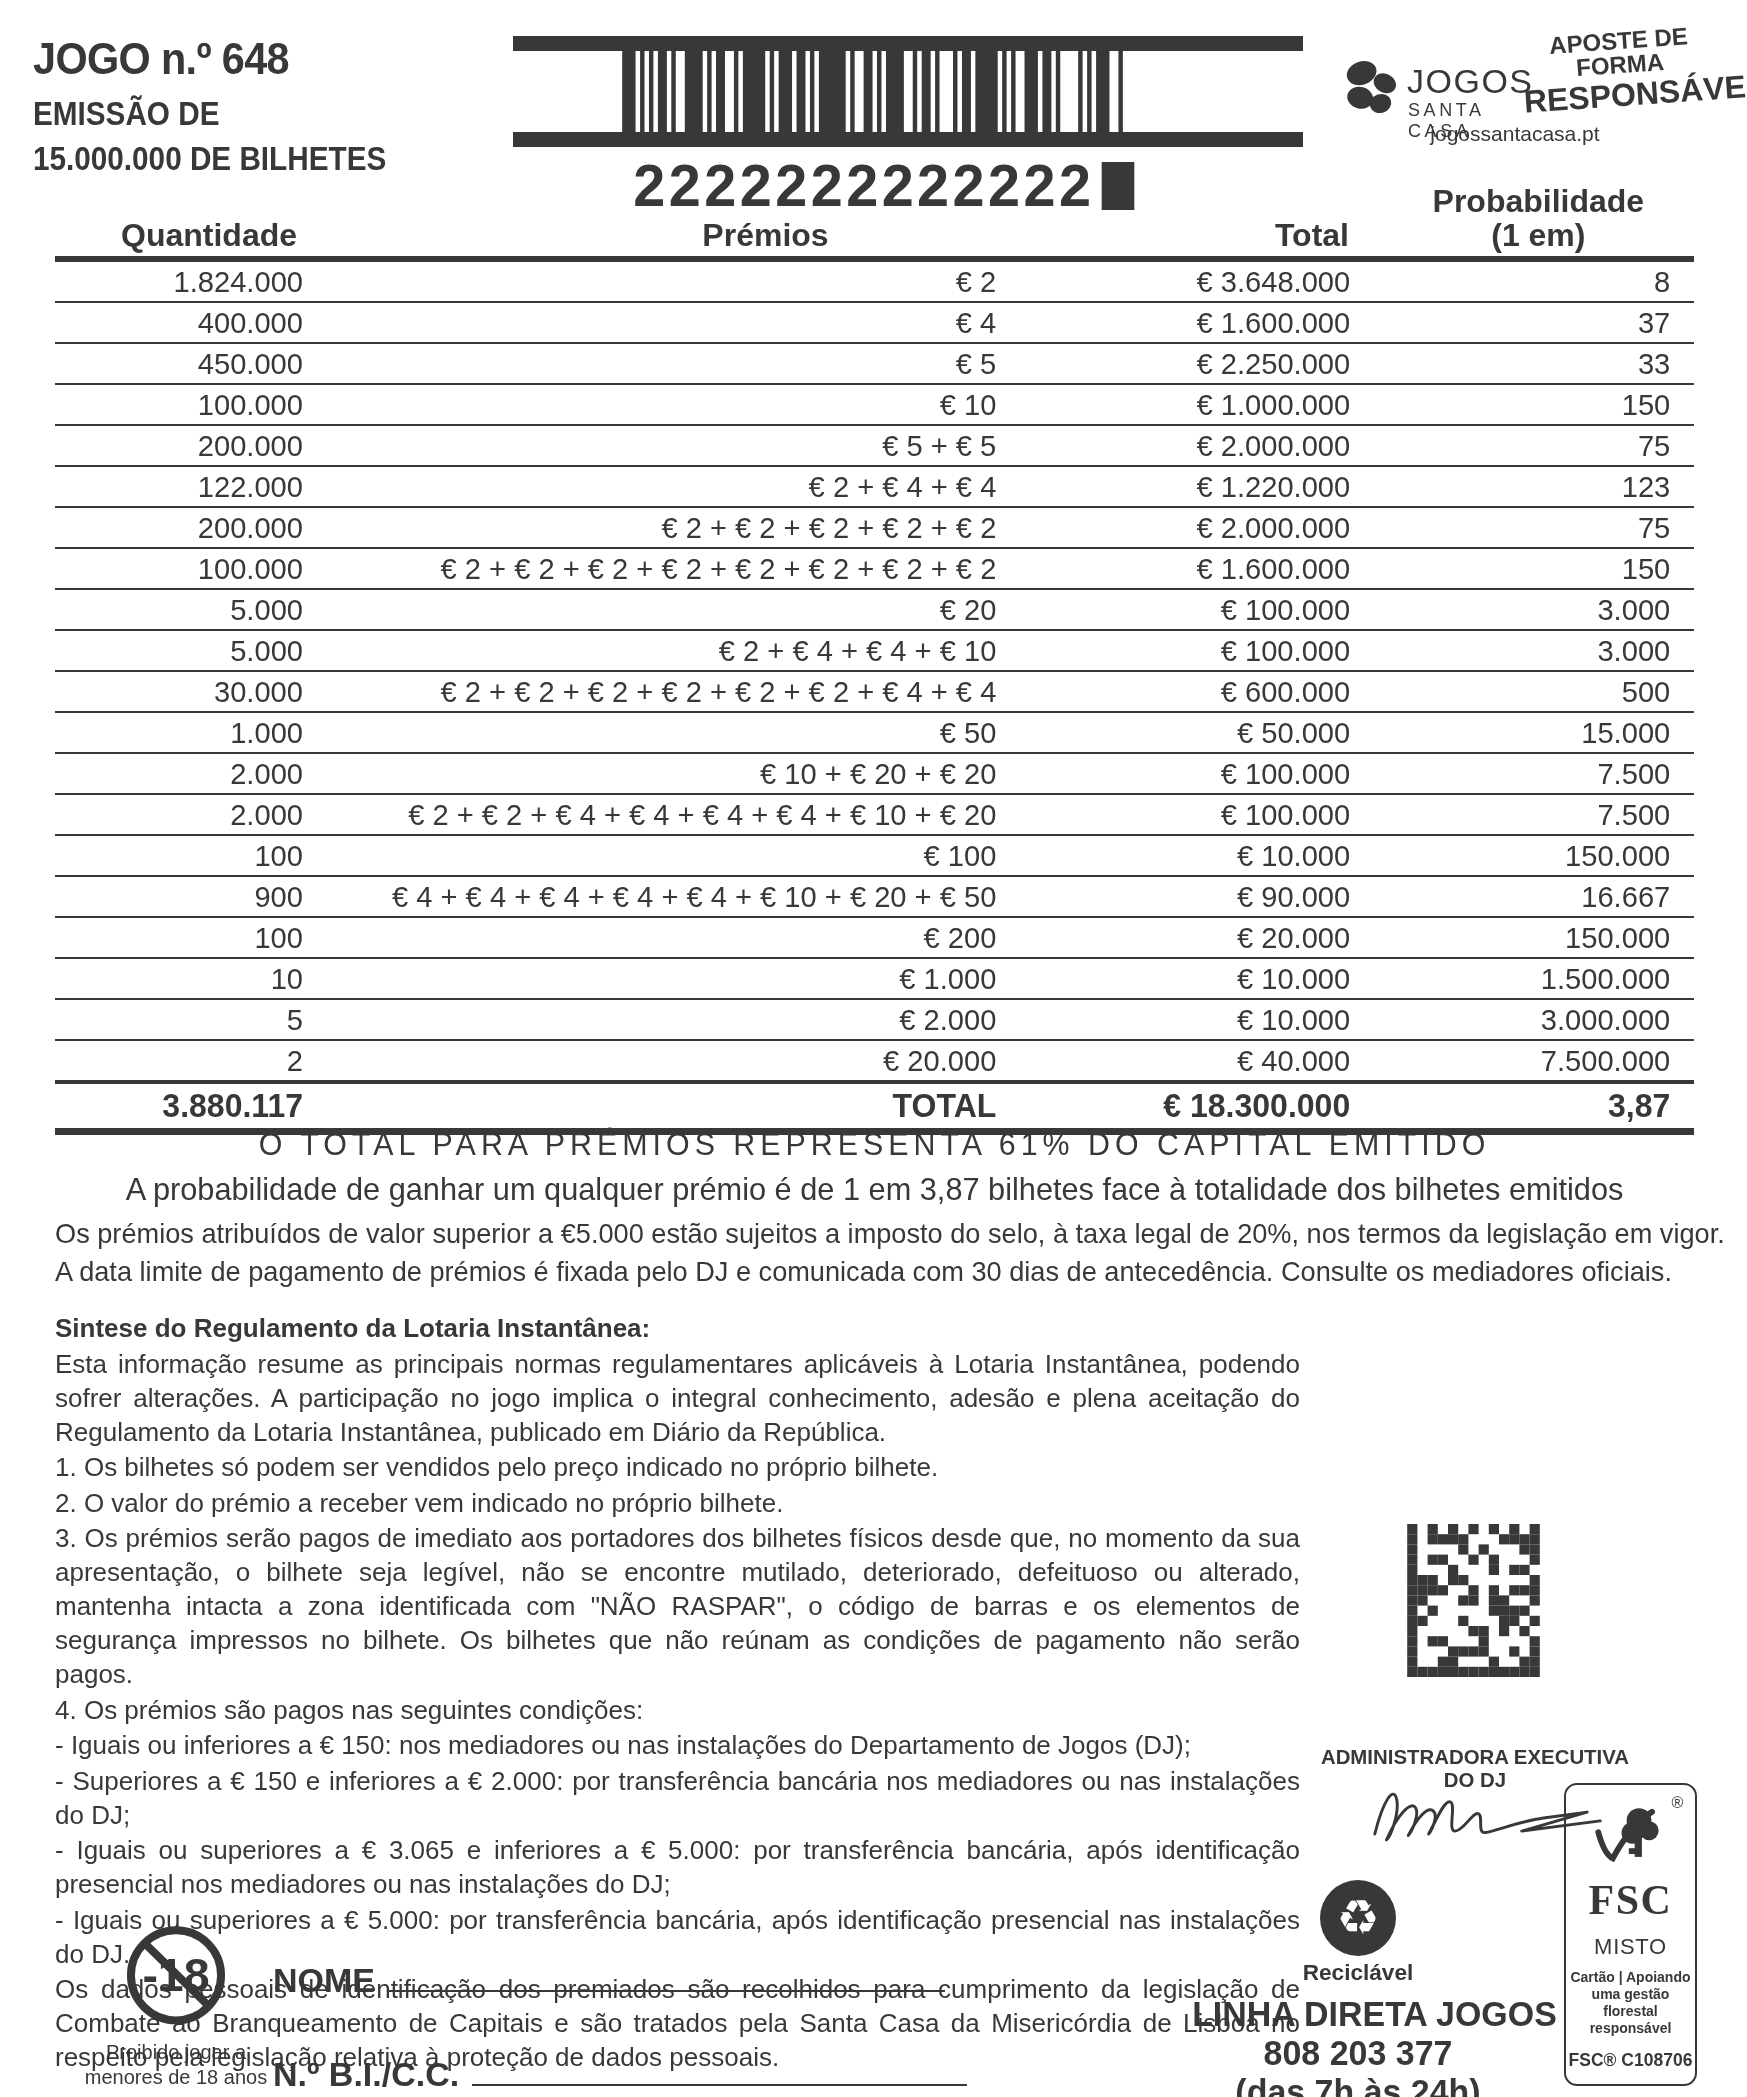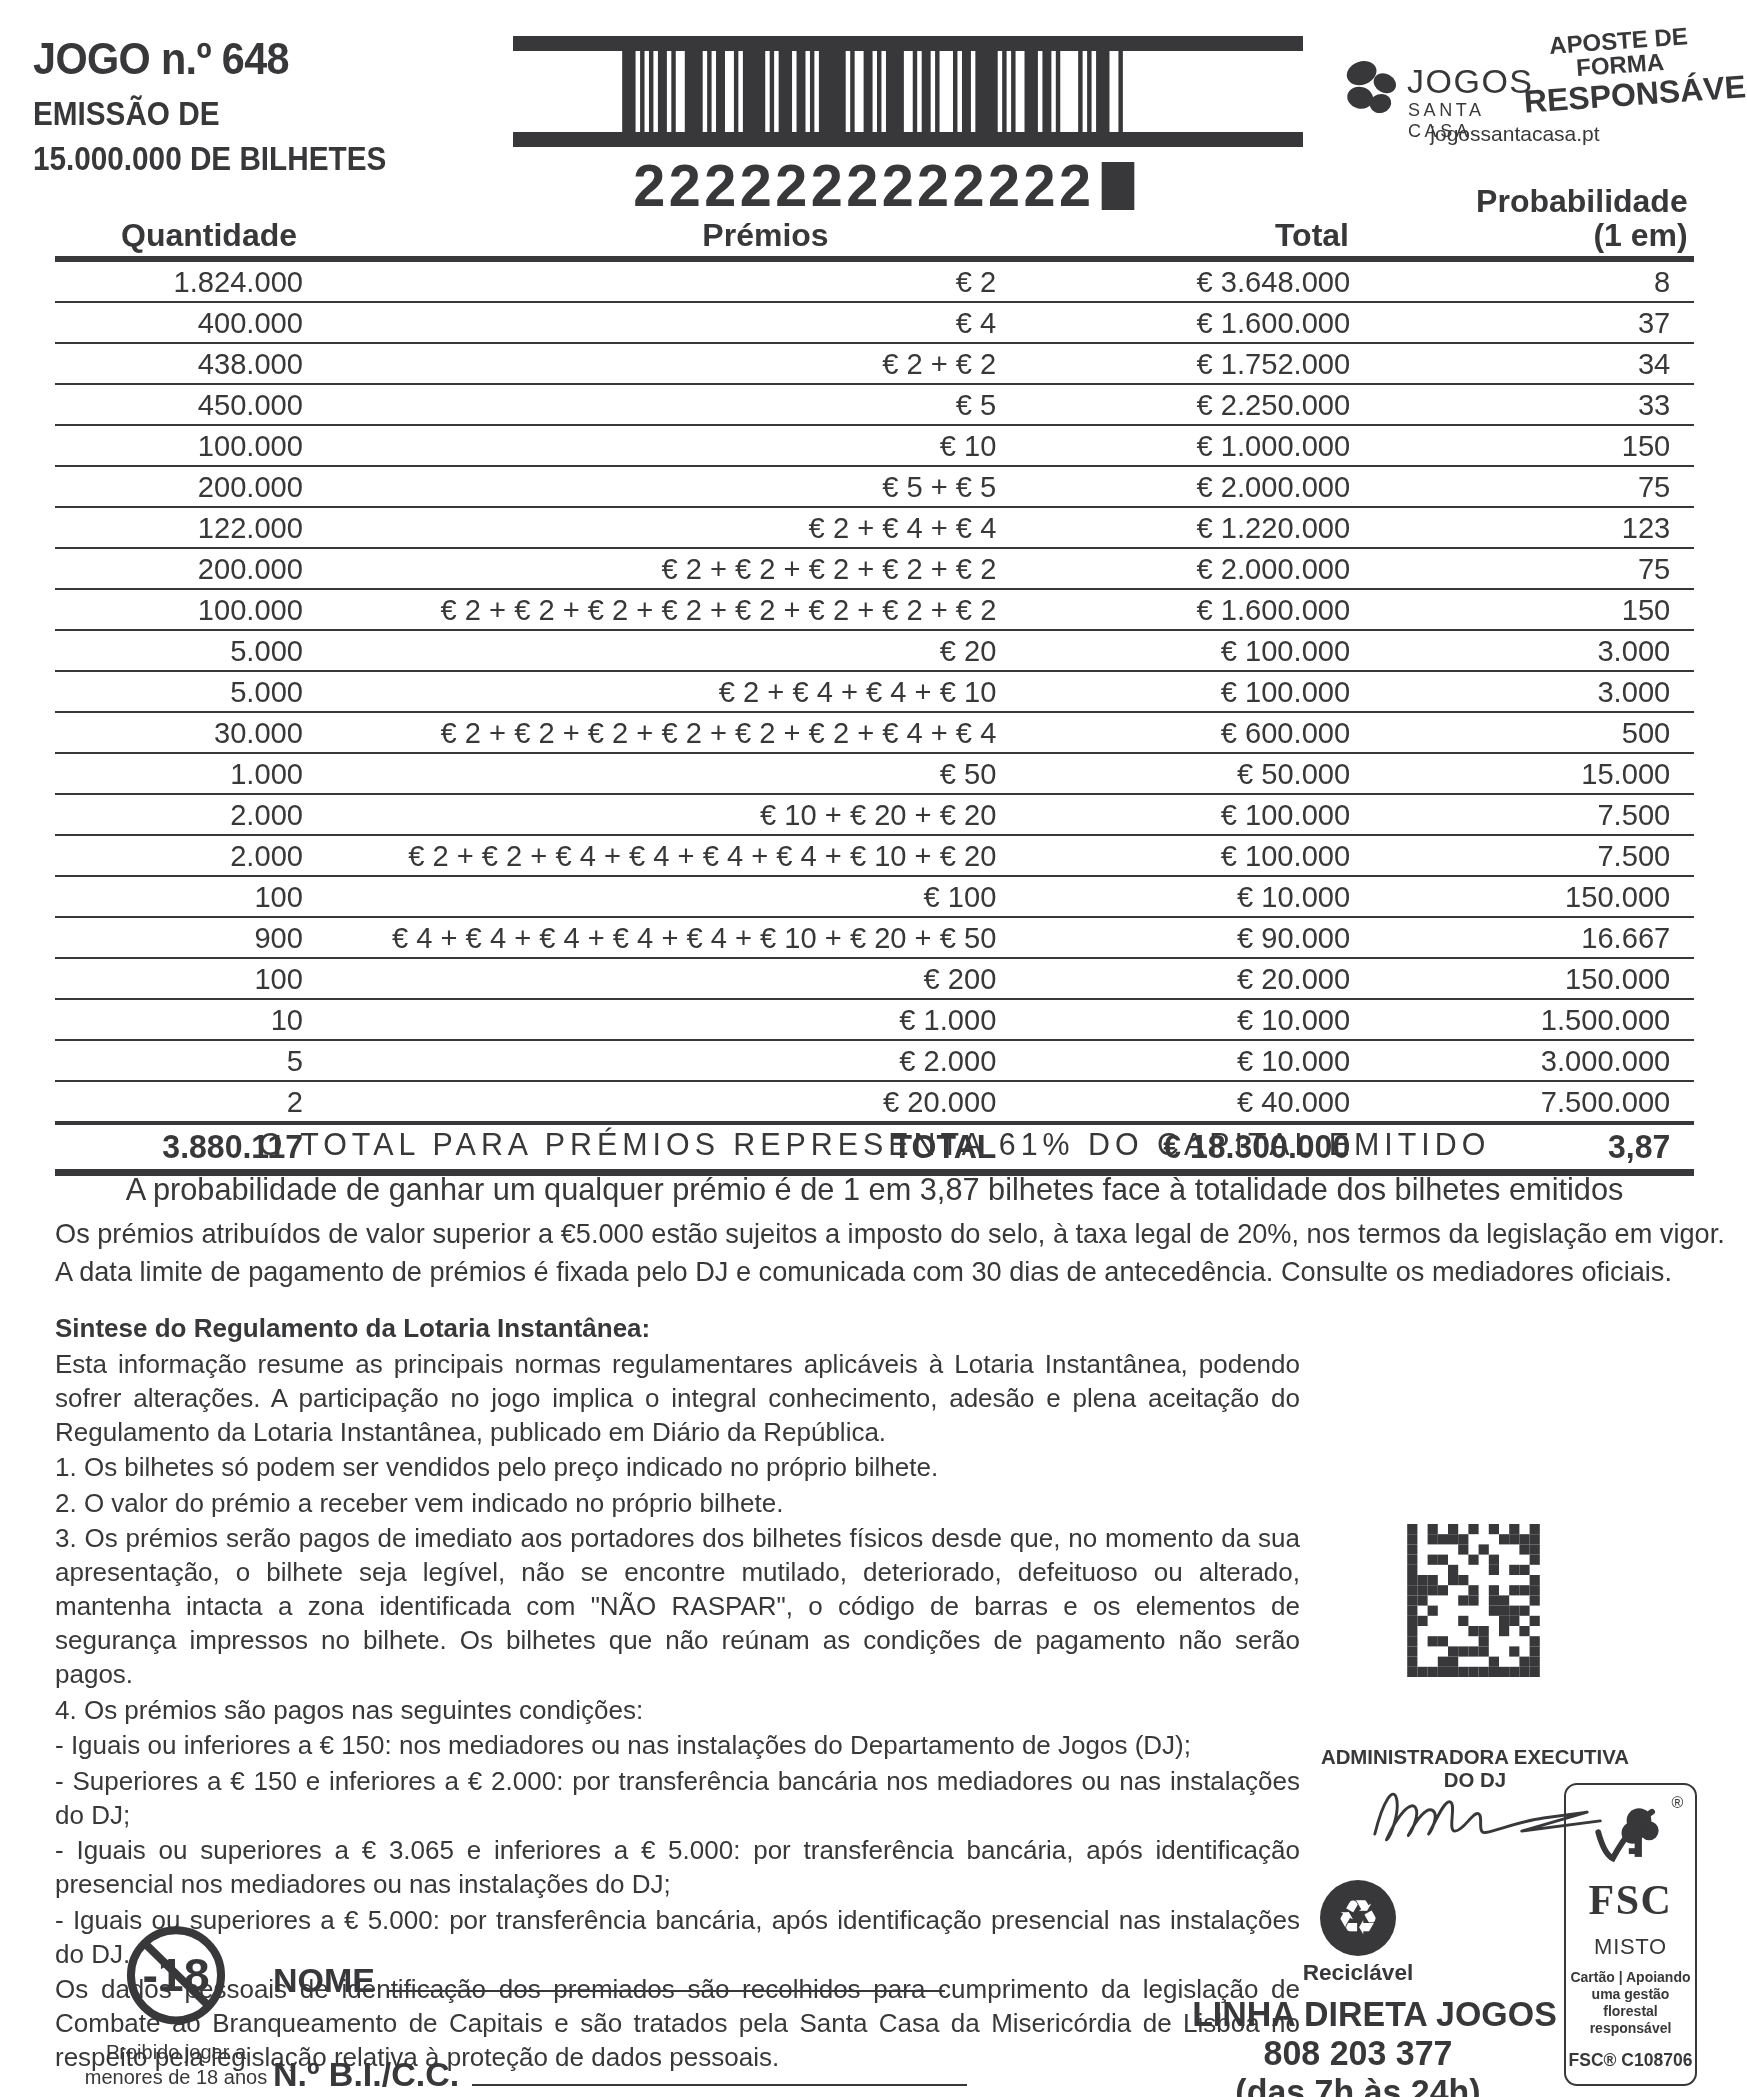--- a/index.html
+++ b/index.html
@@ -31,21 +31,21 @@
   .website{position:absolute;left:1406px;top:122px;width:218px;text-align:center;font-size:21px;}
 
   
   .table{position:absolute;left:55px;top:184px;width:1639px;}
   .thead{display:grid;grid-template-columns:248px 736px 350px 306px;align-items:end;
          border-bottom:6.6px solid var(--ink);padding-bottom:4.4px;}
   .thead .h{font-size:32px;font-weight:700;line-height:34px;}
   .h-q{text-align:left;padding-left:66px;}
   .h-p{text-align:center;padding-left:189px;}
   .h-t{text-align:right;padding-right:40px;}
-  .h-pr{text-align:right;padding-right:7.3px;}
+  .h-pr{text-align:center;padding-right:7.3px;}
   .trow{display:grid;grid-template-columns:248px 736px 350px 306px;
         border-bottom:2.9px solid var(--ink);height:39px;line-height:39px;font-size:30px;
         transform:none;}
   .trow span{text-align:right;white-space:nowrap;transform:scaleX(.97);transform-origin:right;}
   .trow .c-p{padding-right:44px;}
   .trow .c-t{padding-right:40px;}
   .trow .c-pr{padding-right:25.5px;}
   .trow.total{height:44px;line-height:44px;font-weight:700;font-size:33px;
               border-top:2.2px solid var(--ink);border-bottom:7.3px solid var(--ink);}
 
@@ -179,26 +179,20 @@
           <span class="c-q">1.824.000</span>
           <span class="c-p">€ 2</span>
           <span class="c-t">€ 3.648.000</span>
           <span class="c-pr">8</span>
         </div>
         <div class="trow">
           <span class="c-q">400.000</span>
           <span class="c-p">€ 4</span>
           <span class="c-t">€ 1.600.000</span>
           <span class="c-pr">37</span>
-        </div>
-        <div class="trow">
-          <span class="c-q">438.000</span>
-          <span class="c-p">€ 2 + € 2</span>
-          <span class="c-t">€ 1.752.000</span>
-          <span class="c-pr">34</span>
         </div>
         <div class="trow">
           <span class="c-q">450.000</span>
           <span class="c-p">€ 5</span>
           <span class="c-t">€ 2.250.000</span>
           <span class="c-pr">33</span>
         </div>
         <div class="trow">
           <span class="c-q">100.000</span>
           <span class="c-p">€ 10</span>

